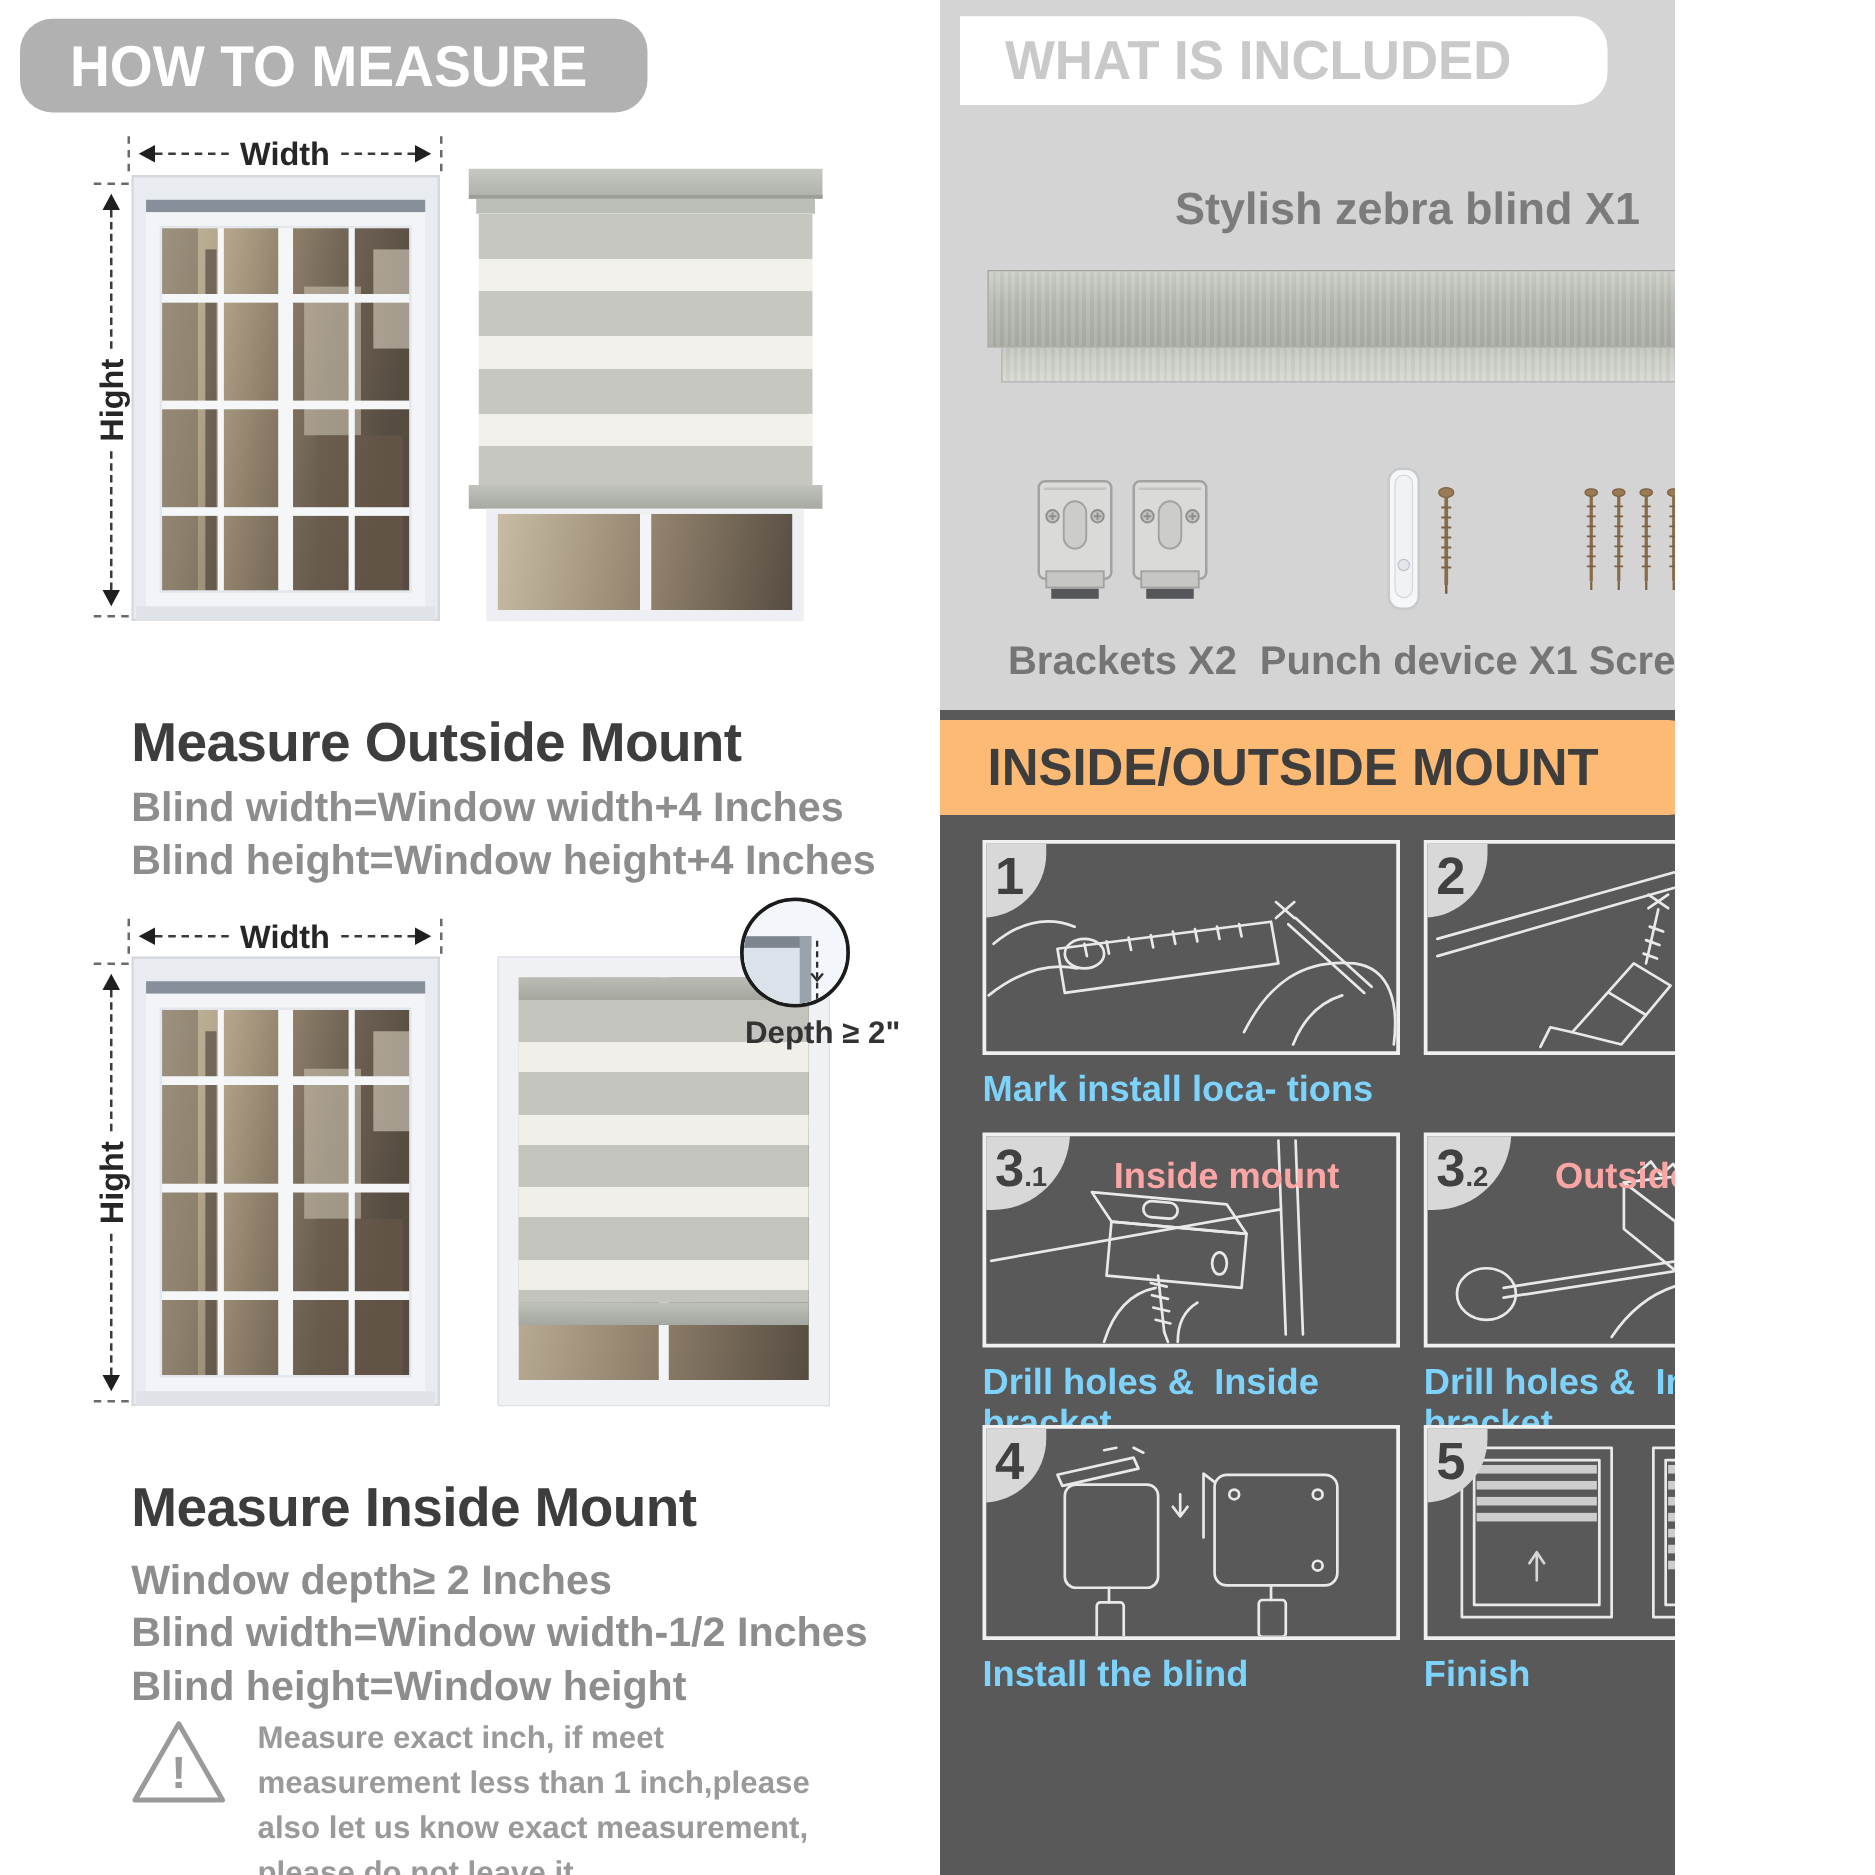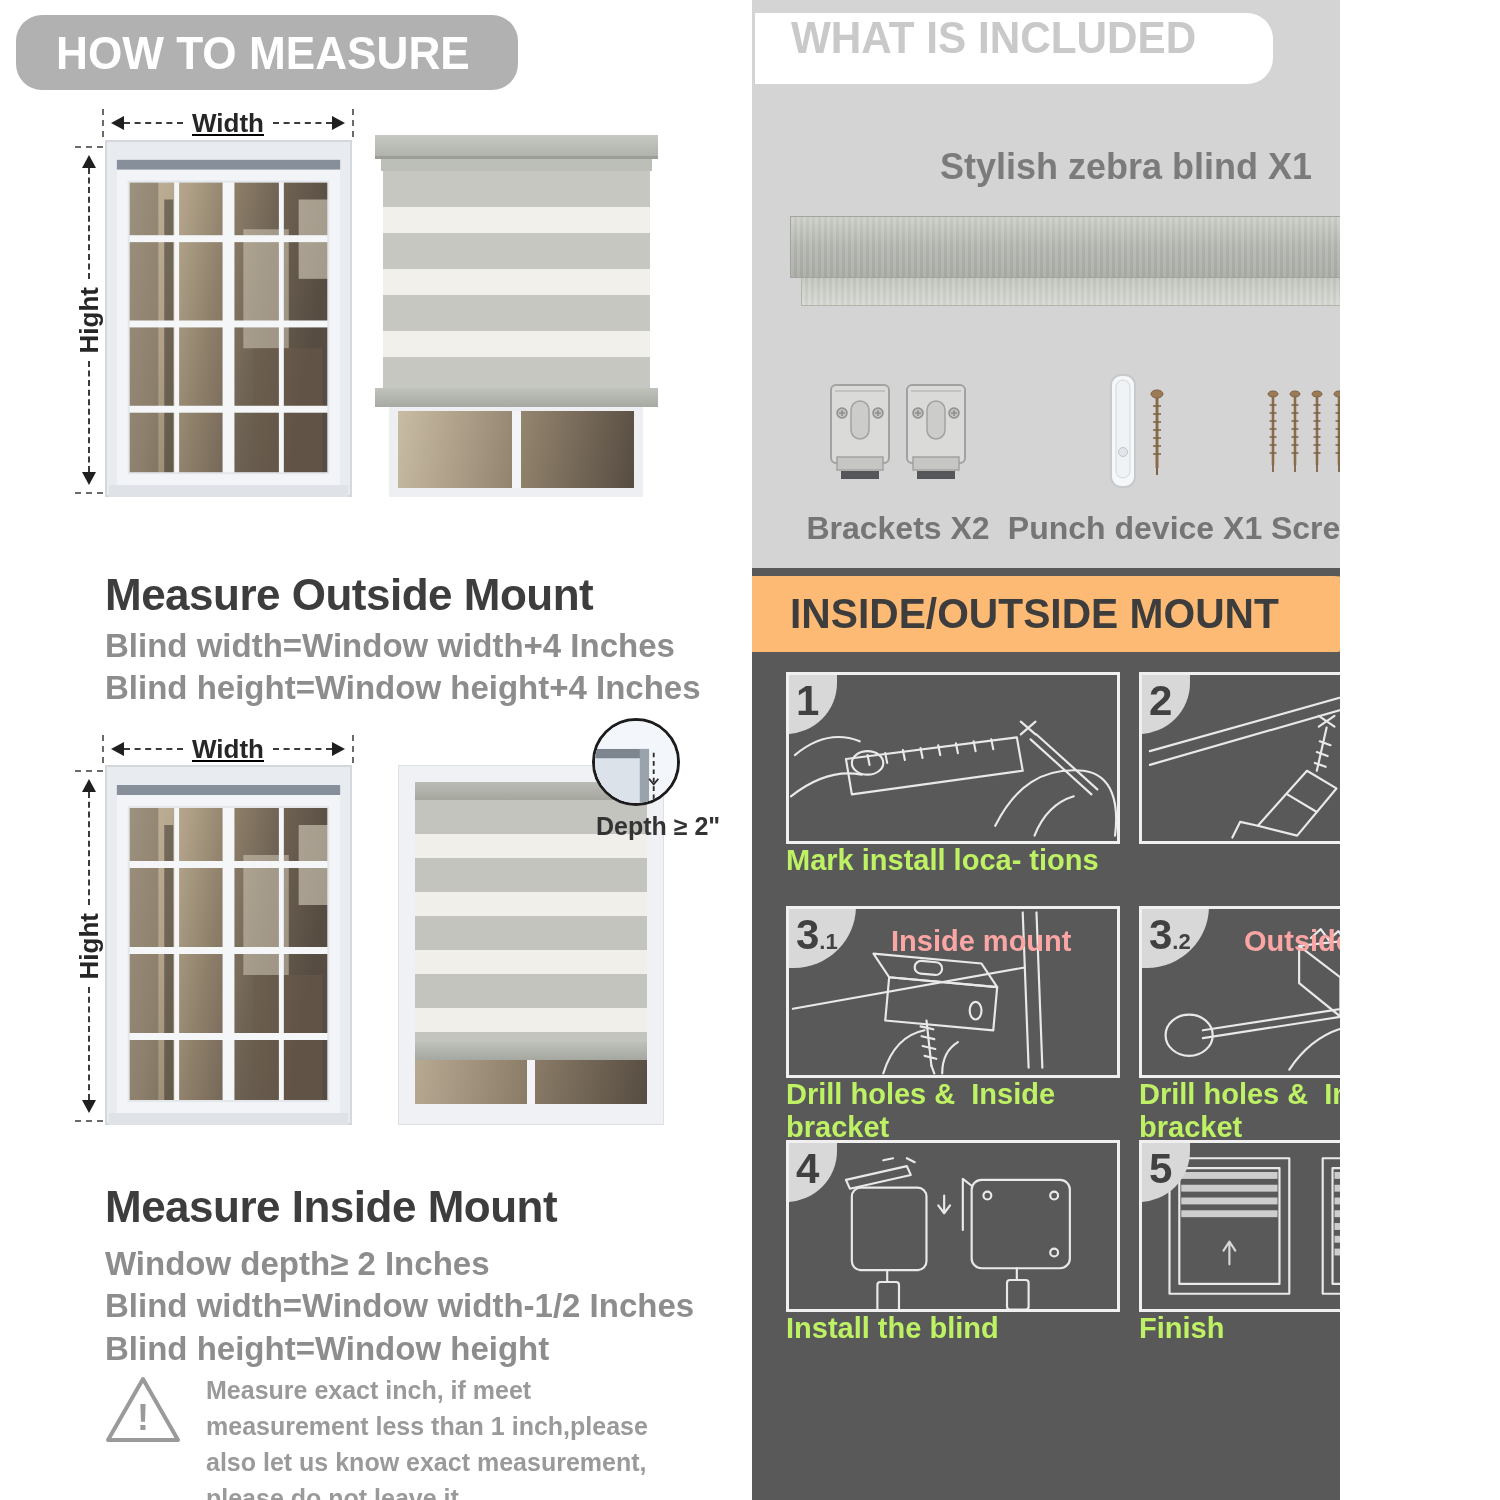--- a/index.html
+++ b/index.html
@@ -3,25 +3,25 @@
 <meta charset="utf-8">
 <style>
   html,body{margin:0;padding:0;background:#fff;}
   .canvas{position:relative;width:1340px;height:1500px;background:#ffffff;overflow:hidden;
           font-family:"Liberation Sans",sans-serif;}
   
   .howto-box{position:absolute;left:16px;top:15px;width:502px;height:75px;background:#b1b1b1;
              border-radius:26px;display:flex;align-items:center;padding-left:40px;box-sizing:border-box;}
   .howto-box span{color:#ffffff;font-size:46px;font-weight:bold;letter-spacing:0px;transform:scaleX(.96);transform-origin:left;}
   .right-top{position:absolute;left:752px;top:0;width:748px;height:568px;background:#d4d4d4;}
-  .included-box{position:absolute;left:3px;top:13px;width:518px;height:71px;background:#ffffff;
-                border-radius:0 26px 26px 0;display:flex;align-items:flex-start;padding-left:36px;box-sizing:border-box;}
+  .included-box{position:absolute;left:16px;top:13px;width:518px;height:71px;background:#ffffff;
+                border-radius:0 26px 26px 0;display:flex;align-items:center;padding-left:36px;box-sizing:border-box;}
   .included-box span{color:#c9c9c9;font-size:44px;font-weight:bold;transform:scaleX(.96);transform-origin:left;}
   
-  .dimw{position:absolute;display:flex;align-items:center;height:26px;text-decoration:underline;}
+  .dimw{position:absolute;display:flex;align-items:center;height:26px;}
   .dimw1{left:102px;top:110px;width:252px;}
   .dimw2{left:102px;top:736px;width:252px;}
   .dash{flex:1;height:0;border-top:2px dashed #3a3a3a;}
   .arr{width:0;height:0;border:7px solid transparent;}
   .arr.l{border-right:13px solid #1f1f1f;}
   .arr.r{border-left:13px solid #1f1f1f;}
   .arr.u{border-bottom:13px solid #1f1f1f;}
   .arr.d{border-top:13px solid #1f1f1f;}
   .tickv{width:0;height:28px;border-left:2px dashed #6a6a6a;}
   .tickh{height:0;width:28px;border-top:2px dashed #6a6a6a;}
@@ -87,21 +87,21 @@
   
   .right-dark{position:absolute;left:752px;top:568px;width:748px;height:932px;background:#595959;}
   .mount-header{position:absolute;left:0;top:8px;width:612px;height:76px;background:#fdba74;
                 border-radius:0 30px 30px 0;display:flex;align-items:center;padding-left:38px;box-sizing:border-box;}
   .mount-header span{color:#3d3d3d;font-size:42px;font-weight:bold;transform:scaleX(.97);transform-origin:left;}
   .step{position:absolute;width:334px;}
   .st1{left:34px;top:104px;}  .st2{left:387px;top:104px;}
   .st3{left:34px;top:338px;}  .st4{left:387px;top:338px;}
   .st5{left:34px;top:572px;}  .st6{left:387px;top:572px;}
   .step .box{position:relative;height:172px;border:3px solid #f0f0f0;box-sizing:border-box;overflow:hidden;background:#595959;}
-  .step .caption{font-size:29px;font-weight:bold;color:#bef264;white-space:pre-wrap;}
+  .step .caption{margin-top:12px;font-size:29px;font-weight:bold;color:#7dd3fc;white-space:pre-wrap;}
   .badge{position:absolute;top:-3px;left:-3px;height:60px;background:#d8d8d8;border-radius:0 0 64px 0;
          color:#414141;font-size:42px;font-weight:bold;line-height:54px;padding:2px 18px 0 10px;z-index:2;}
   .badge .sub{font-size:22px;font-weight:bold;}
   .art{position:absolute;left:0;top:0;width:100%;height:100%;}
   .art-title{position:absolute;left:102px;top:16px;font-size:29px;font-weight:bold;color:#fca5a5;z-index:2;white-space:nowrap;}
 </style>
 </head>
 <body>
 
 <div class="canvas">

